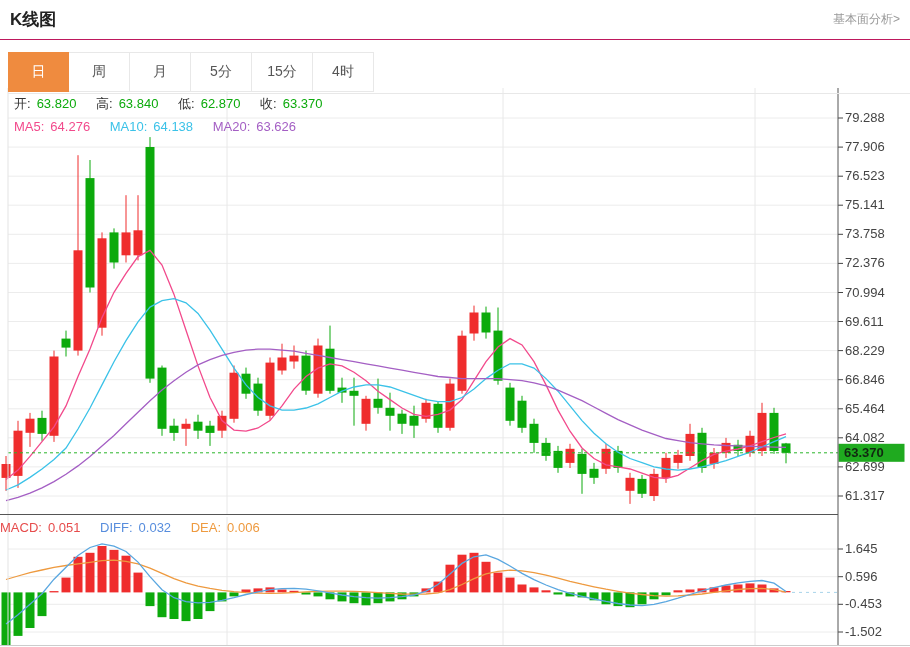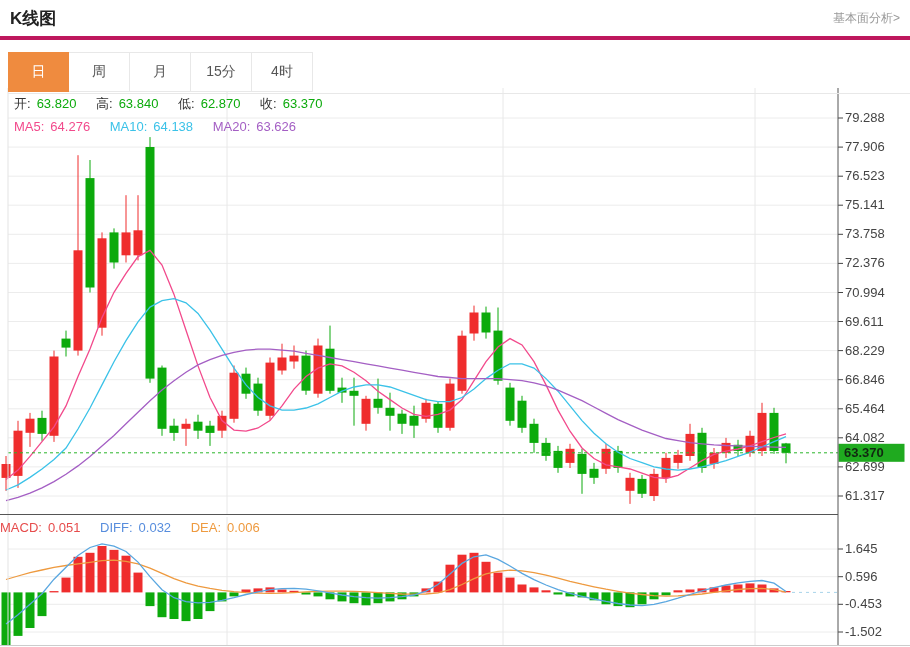--- a/index.html
+++ b/index.html
@@ -1,18 +1,18 @@
 <!DOCTYPE html>
 <html style="--link: #999999; --tab-active-bg: #ef8b3f; --down: #0caa0c; --ma5: #f24a8c; --ma10: #3bc2e8; --ma20: #a45fc4; --macd-label: #e64c4c; --diff-label: #578ddd; --dea-label: #ee9a3f;"><head>
 <meta charset="utf-8">
 <style>
   html,body{margin:0;padding:0;background:#fff;}
   body{width:910px;height:647px;position:relative;overflow:hidden;
        font-family:"Liberation Sans",sans-serif;}
-  .header{height:40px;border-bottom:4px solid #be185d;display:flex;
+  .header{height:40px;border-bottom:1px solid #be185d;display:flex;
           align-items:center;justify-content:space-between;padding:0 10px;box-sizing:border-box;}
   .title{font-size:17px;font-weight:bold;color:#222;}
   .fund-link{font-size:12px;color:var(--link);text-decoration:none;cursor:pointer;}
   .tabs{position:absolute;top:52px;left:8px;right:0;height:41px;display:flex;
         border-bottom:1px solid #e8e8e8;z-index:5;background:transparent;}
   .tab{width:61px;height:40px;box-sizing:border-box;border:1px solid #e8e8e8;border-left:none;
        display:flex;align-items:center;justify-content:center;font-size:14px;color:#555;
        background:#fff;cursor:pointer;}
   .tab:first-child{border-left:1px solid #e8e8e8;}
   .tab.active{background:var(--tab-active-bg);border-color:var(--tab-active-bg);color:#fff;}
@@ -311,20 +311,21 @@
 
 <div class="header">
   <div class="title">K线图</div>
   <a class="fund-link">基本面分析&gt;</a>
 </div>
 
 <div class="tabs">
   <div class="tab active">日</div>
   <div class="tab">周</div>
   <div class="tab">月</div>
+  <div class="tab">5分</div>
   <div class="tab">15分</div>
   <div class="tab">4时</div>
 </div>
 
 <div class="legend" id="legend-ohlc">
   <span class="lbl">开:</span><span class="v-green gap">63.820</span>
   <span class="lbl">高:</span><span class="v-green gap">63.840</span>
   <span class="lbl">低:</span><span class="v-green gap">62.870</span>
   <span class="lbl">收:</span><span class="v-green">63.370</span>
 </div>

